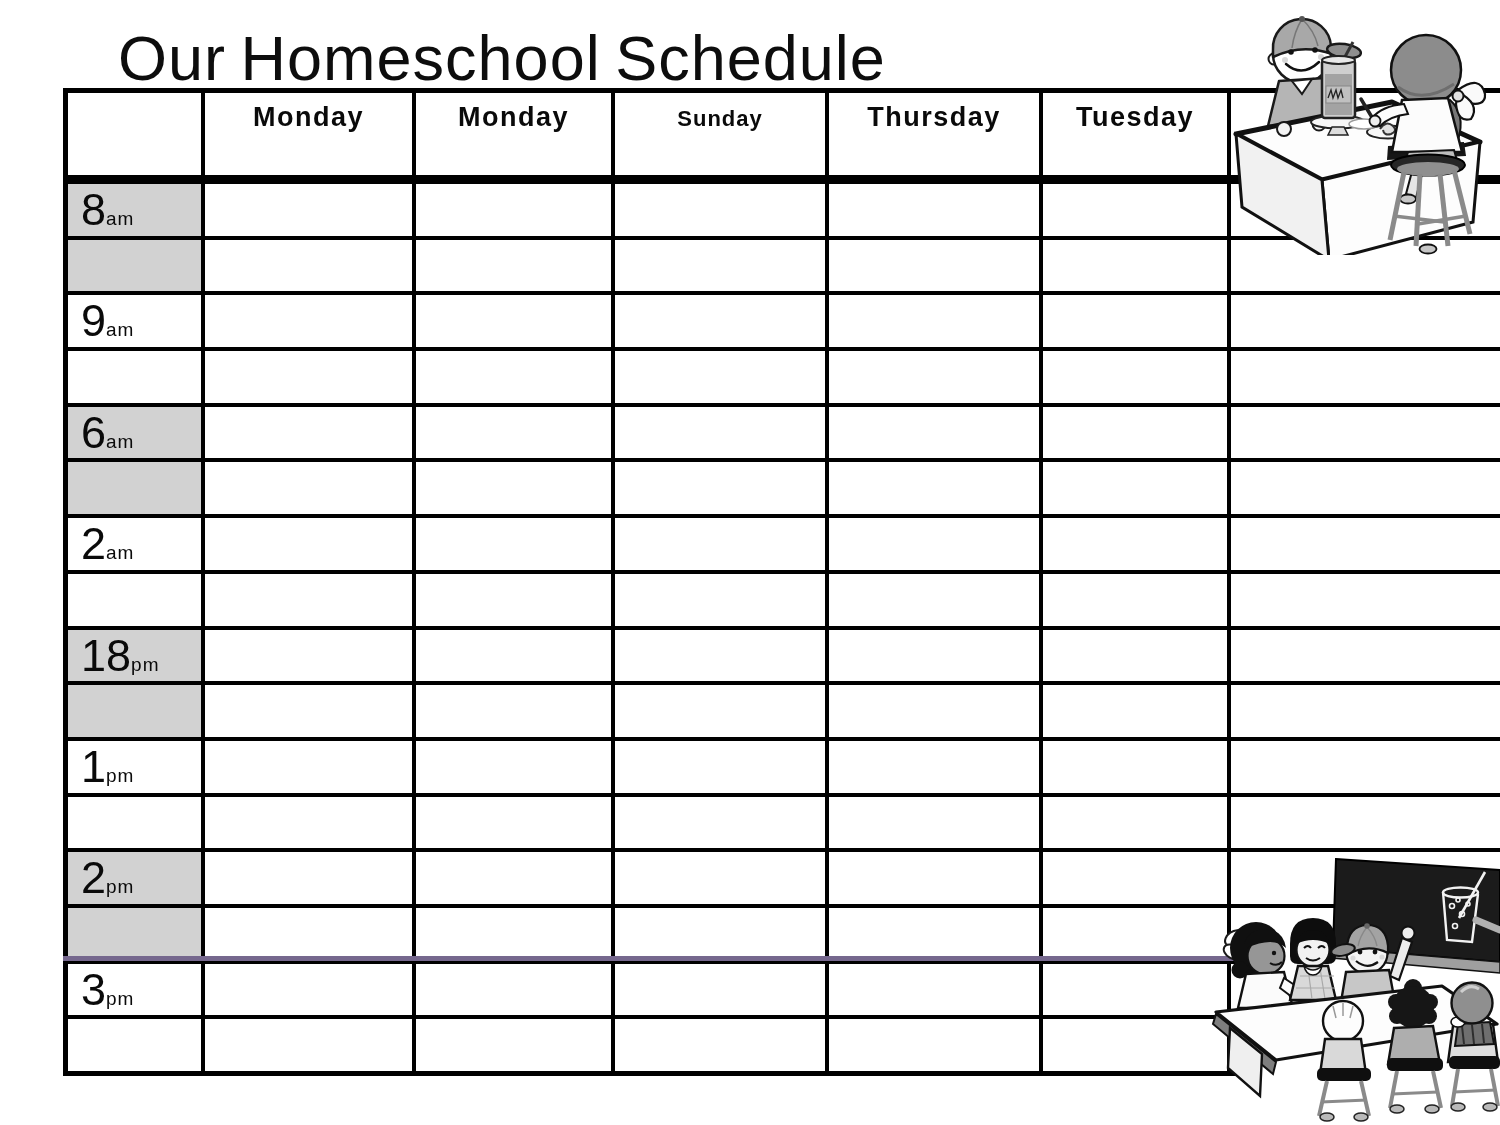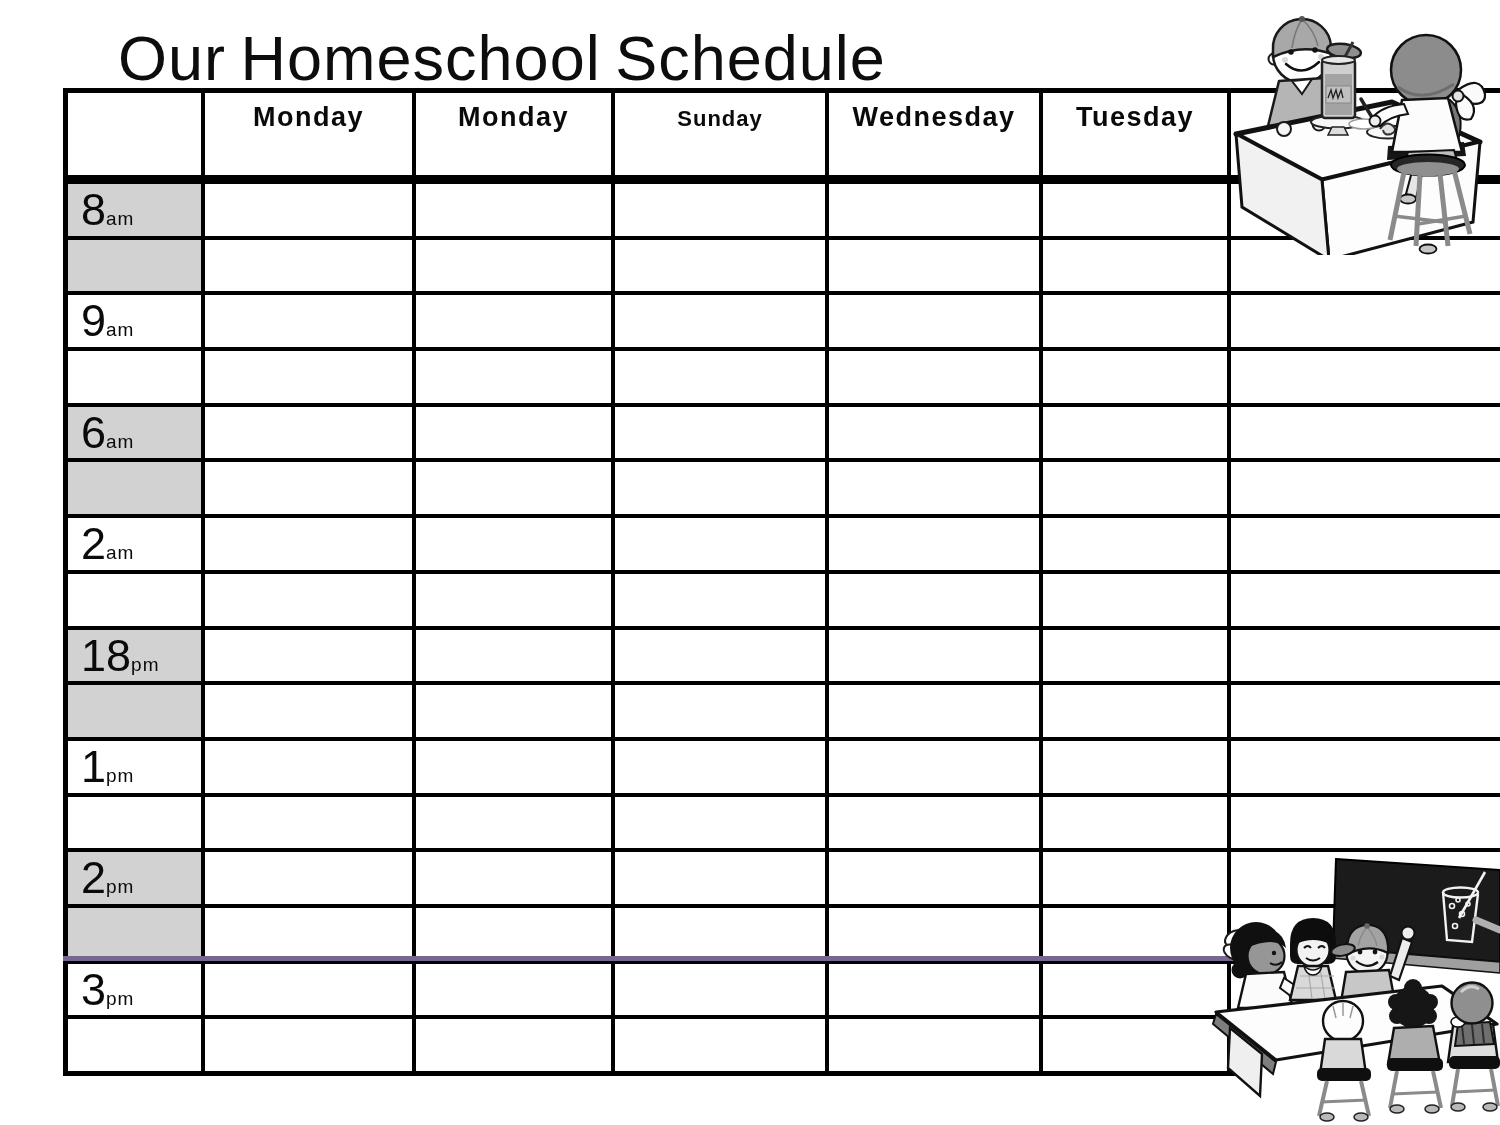--- a/index.html
+++ b/index.html
@@ -42,21 +42,21 @@
 
 <div class="stage" style="--shaded: #d2d2d2; --accent: #76688e;">
 
   <div class="title">Our Homeschool Schedule</div>
 
   <div id="grid">
     <div class="cell head"></div>
     <div class="cell head">Monday</div>
     <div class="cell head">Monday</div>
     <div class="cell head">Sunday</div>
-    <div class="cell head">Wednesday</div>
+    <div class="cell head">Thursday</div>
     <div class="cell head">Tuesday</div>
     <div class="cell head"></div>
 
   <div class="cell time-cell shaded">
         <span class="hour">8</span>
         <span class="mer">am</span>
       </div>
       <div class="cell"></div>
       <div class="cell"></div>
       <div class="cell"></div>

